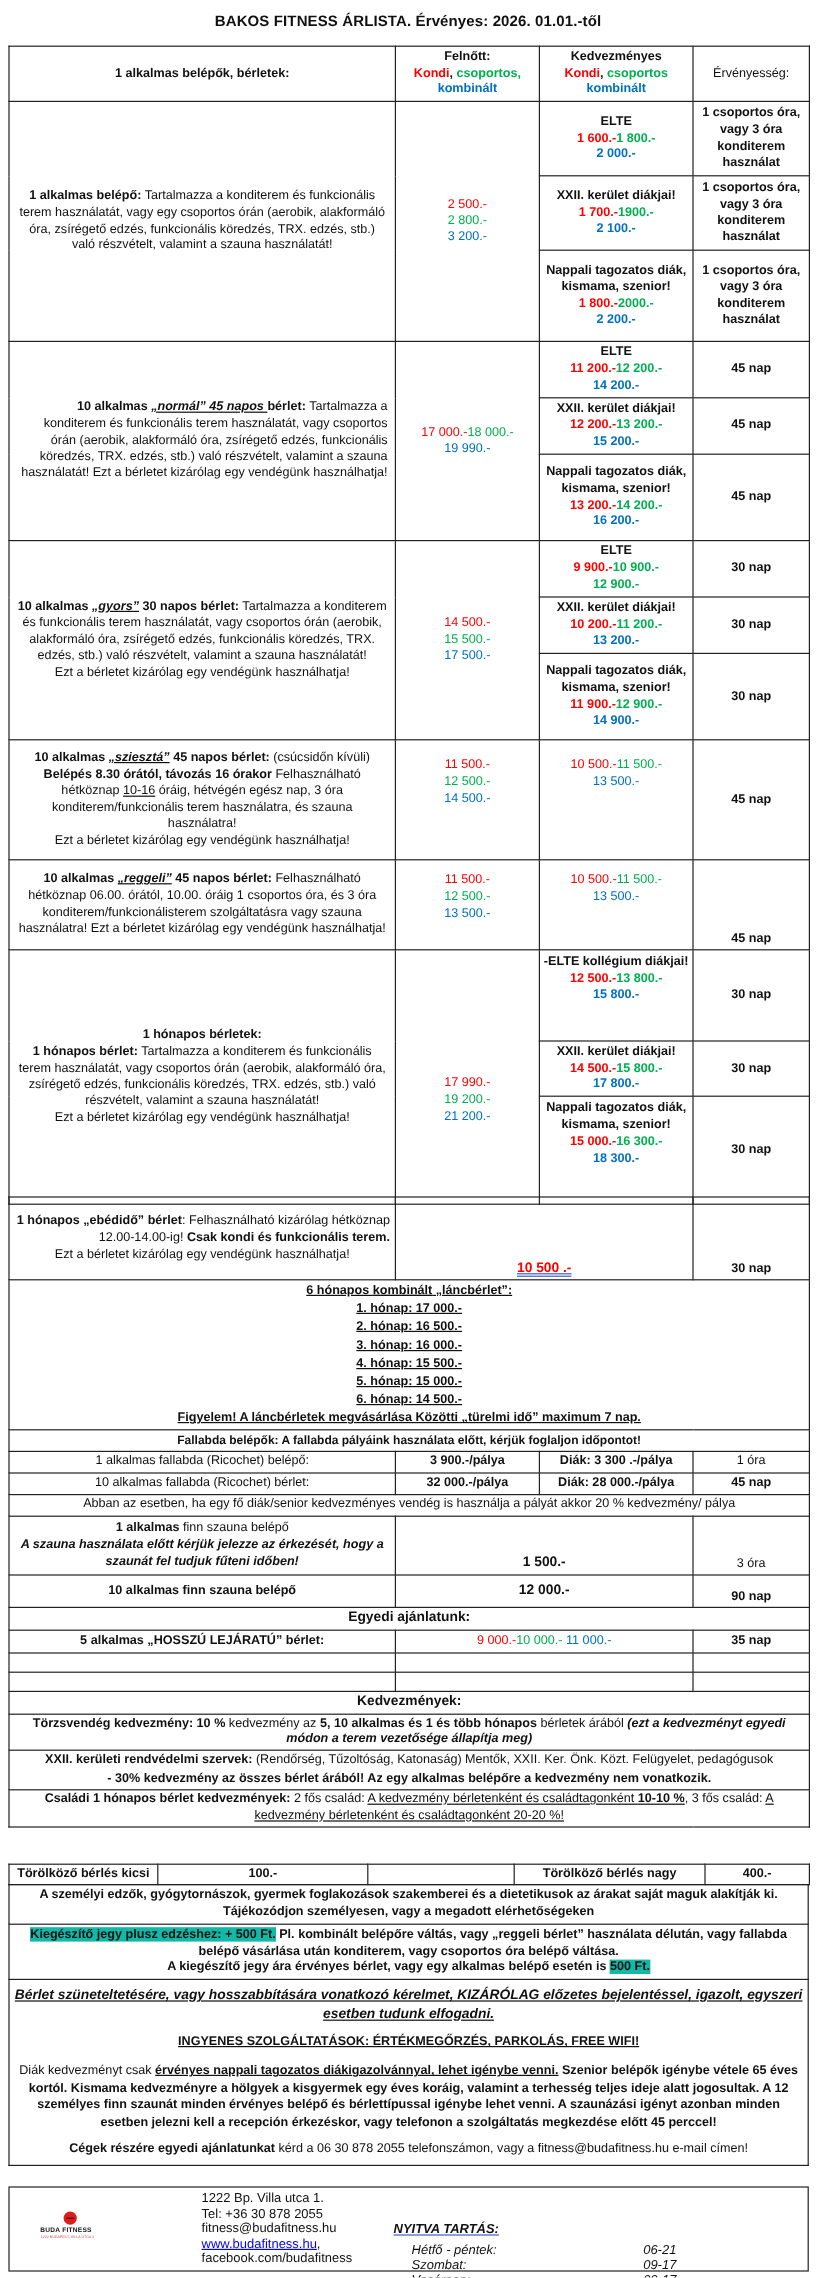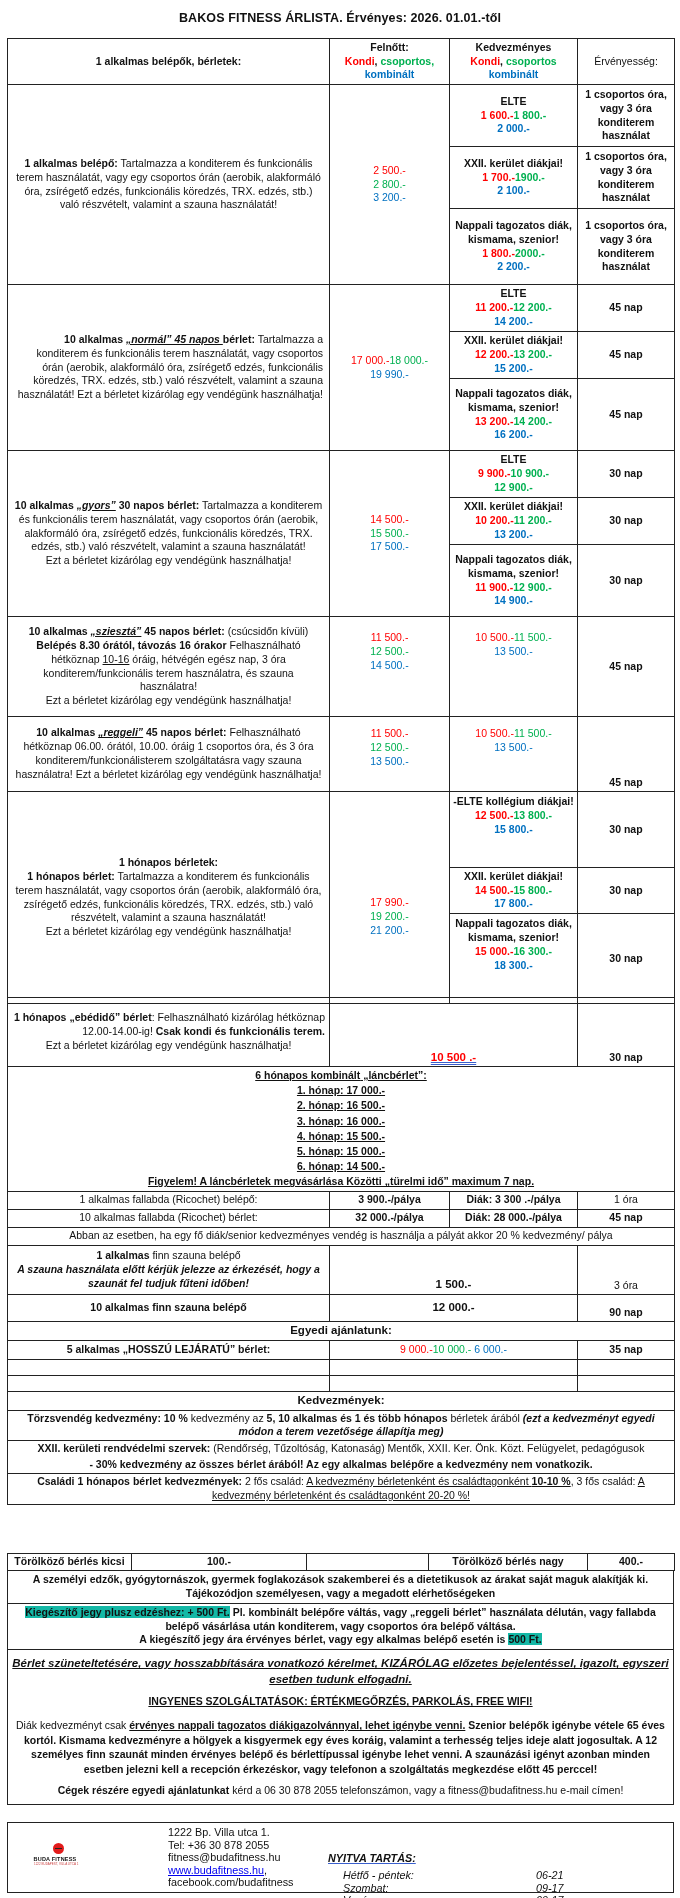--- a/index.html
+++ b/index.html
@@ -243,20 +243,23 @@
       <div>1. hónap: 17 000.-</div>
       <div>2. hónap: 16 500.-</div>
       <div>3. hónap: 16 000.-</div>
       <div>4. hónap: 15 500.-</div>
       <div>5. hónap: 15 000.-</div>
       <div>6. hónap: 14 500.-</div>
       <div>Figyelem! A láncbérletek megvásárlása Közötti „türelmi idő” maximum 7 nap.</div>
     </td>
   </tr>
   <tr style="height:18px;">
+    <td colspan="4" class="bold" style="font-size:10px;">Fallabda belépők: A fallabda pályáink használata előtt, kérjük foglaljon időpontot!</td>
+  </tr>
+  <tr style="height:18px;">
     <td>1 alkalmas fallabda (Ricochet) belépő:</td>
     <td class="bold">3 900.-/pálya</td>
     <td class="bold">Diák: 3 300 .-/pálya</td>
     <td>1 óra</td>
   </tr>
   <tr style="height:18px;">
     <td>10 alkalmas fallabda (Ricochet) bérlet:</td>
     <td class="bold">32 000.-/pálya</td>
     <td class="bold">Diák: 28 000.-/pálya</td>
     <td class="bold">45 nap</td>
@@ -275,21 +278,21 @@
   <tr style="height:27px;">
     <td class="bold">10 alkalmas finn szauna belépő</td>
     <td colspan="2" class="bold" style="font-size:11.5px;">12 000.-</td>
     <td class="bold" style="vertical-align:bottom;">90 nap</td>
   </tr>
   <tr style="height:19px;">
     <td colspan="4" class="bold" style="font-size:11.5px;">Egyedi ajánlatunk:</td>
   </tr>
   <tr style="height:19px;">
     <td class="bold">5 alkalmas „HOSSZÚ LEJÁRATÚ” bérlet:</td>
-    <td colspan="2" class="price"><span class="r">9 000.-</span><span class="g">10 000.-</span><span class="b"> 6 000.-</span></td>
+    <td colspan="2" class="price"><span class="r">9 000.-</span><span class="g">10 000.-</span><span class="b"> 11 000.-</span></td>
     <td class="bold">35 nap</td>
   </tr>
   <tr style="height:16px;">
         <td></td>
         <td colspan="2"></td>
         <td></td>
       </tr>
   <tr style="height:16px;">
         <td></td>
         <td colspan="2"></td>

